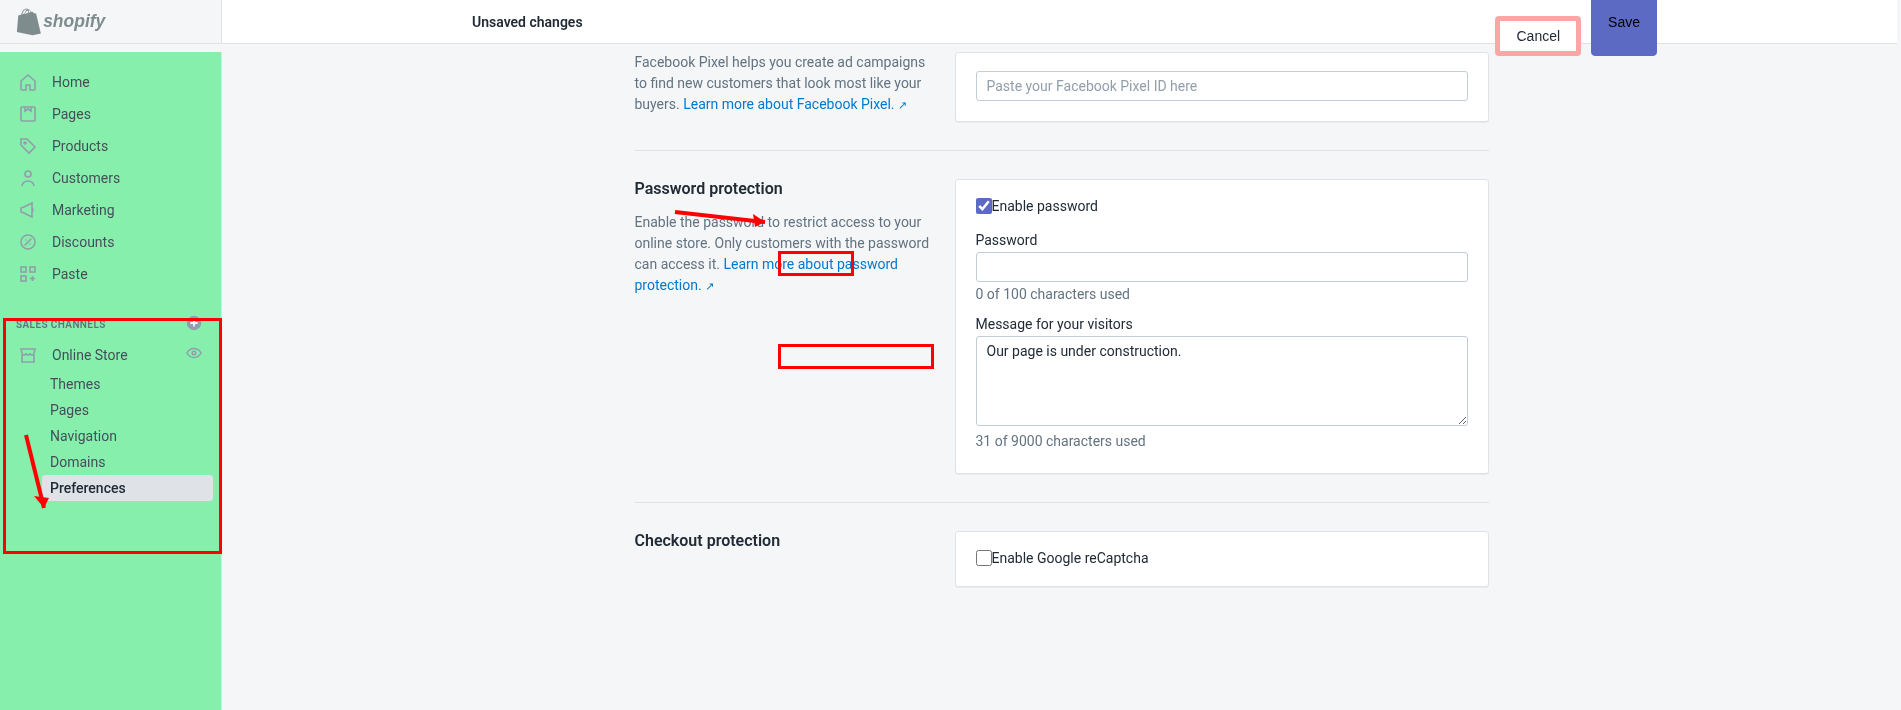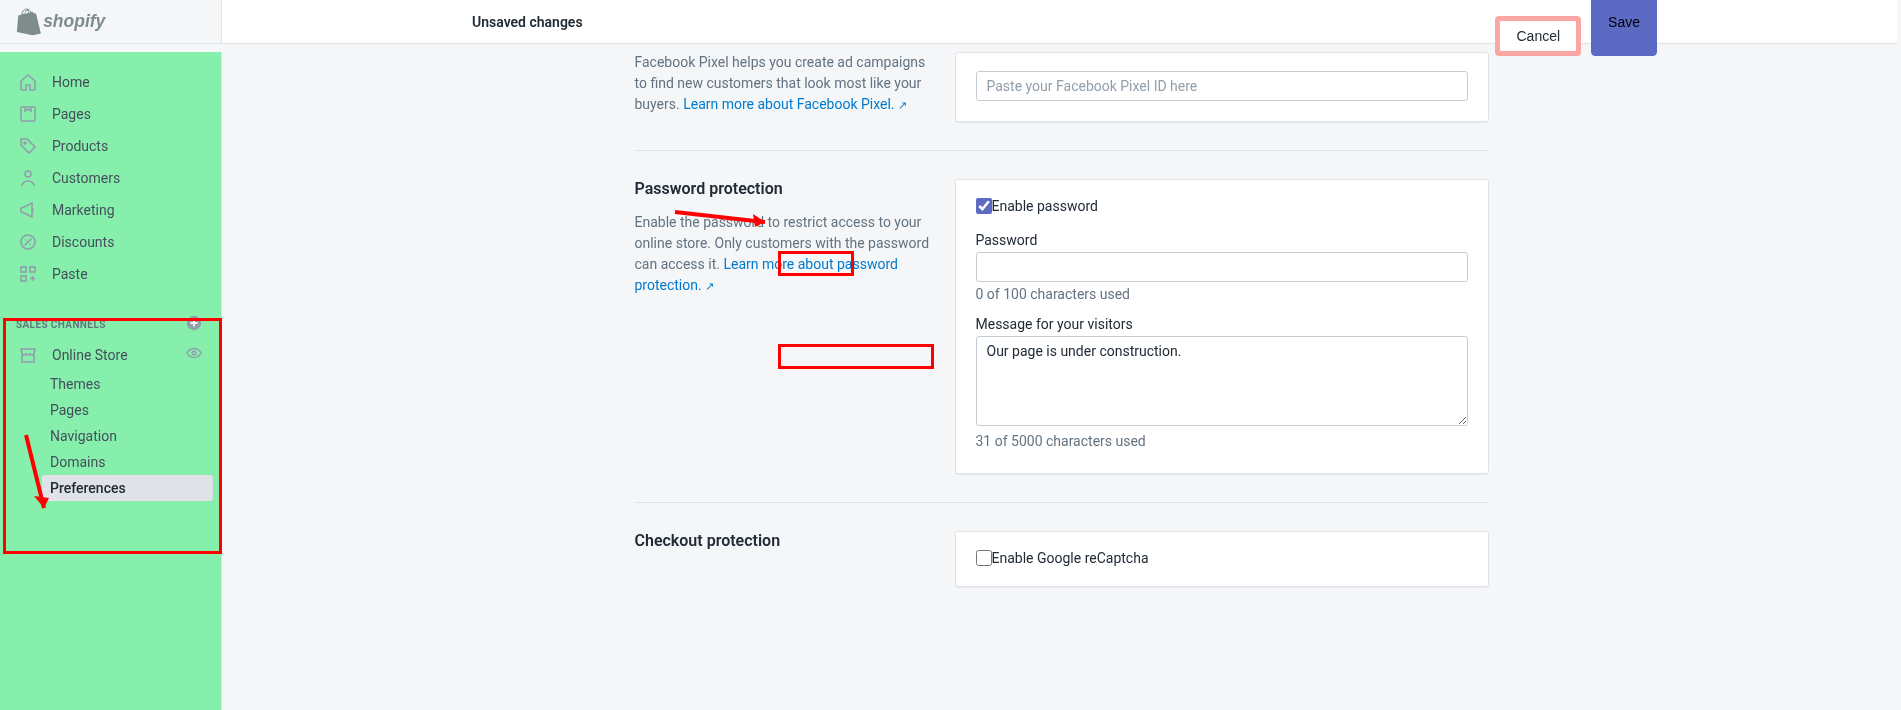--- a/index.html
+++ b/index.html
@@ -330,21 +330,21 @@
           <span>Enable password</span>
         </div>
         <div class="form-row">
           <label class="form-label">Password</label>
           <input type="text" class="text-input" style="">
           <div class="help-text">0 of 100 characters used</div>
         </div>
         <div class="form-row" style="margin-top:14px;">
           <label class="form-label">Message for your visitors</label>
           <textarea class="textarea" style="">Our page is under construction.</textarea>
-          <div class="help-text">31 of 5000 characters used</div>
+          <div class="help-text">31 of 9000 characters used</div>
         </div>
       </div>
     </div>
 
     <div class="section">
       <div class="section-left">
         <h2 class="section-title">Checkout protection</h2>
       </div>
       <div class="card">
         <div class="checkbox-row" style="margin-bottom:0;">

